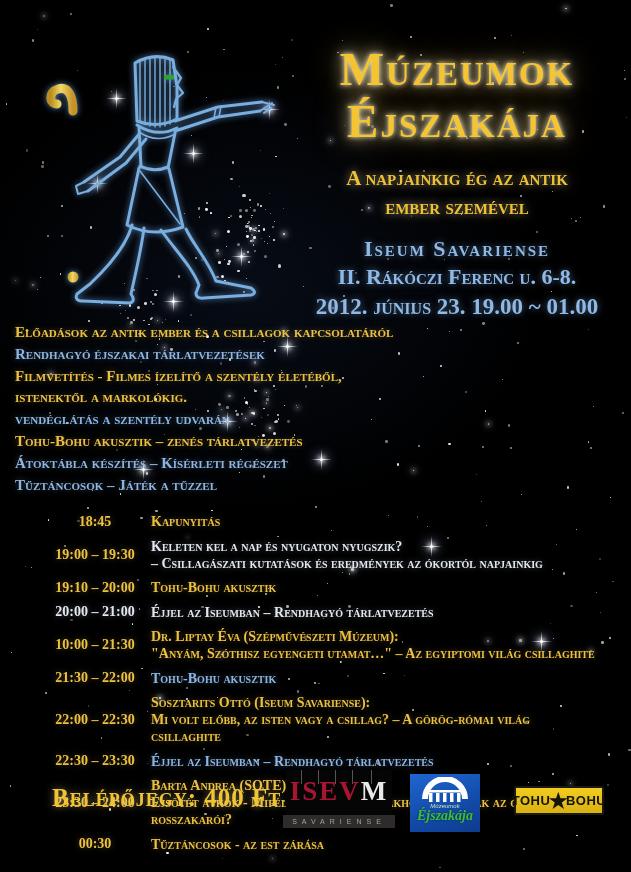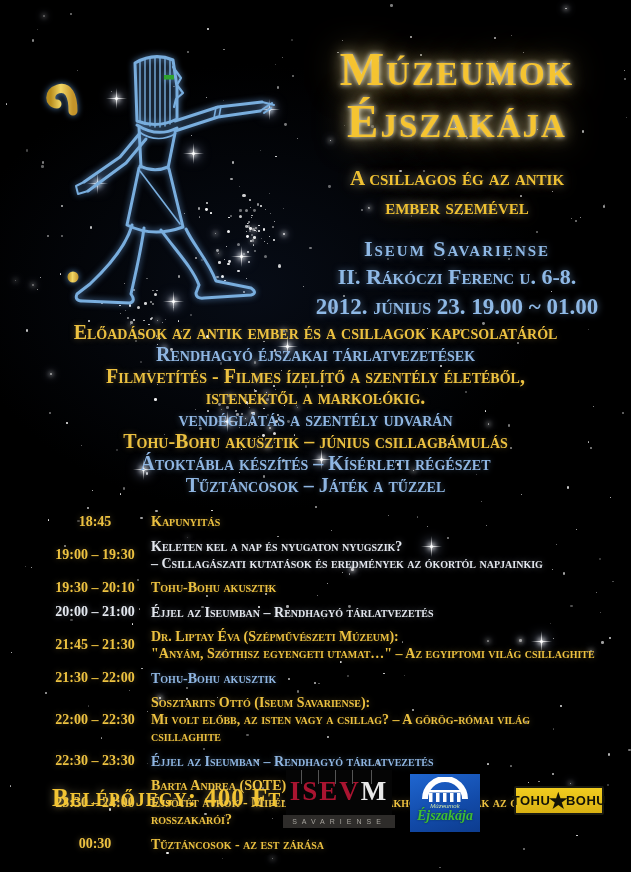--- a/index.html
+++ b/index.html
@@ -27,22 +27,22 @@
     color:#f5c431;
     text-shadow:0 0 5px rgba(255,252,230,.95),0 0 16px rgba(255,238,170,.8),0 0 34px rgba(255,220,120,.5);}
   .subtitle{margin-top:17px;font-weight:bold;font-variant:small-caps;font-size:21px;line-height:1.38;color:#efc132;
     text-shadow:0 0 8px rgba(255,244,200,.5),0 0 18px rgba(255,235,170,.3);}
   .venue{margin-top:13px;font-weight:bold;font-variant:small-caps;color:#8fb9e6;line-height:1.28;
     text-shadow:0 0 7px rgba(140,185,240,.55);}
   .venue .vname{font-size:22px;letter-spacing:2px;}
   .venue .vaddr{font-size:22px;}
   .venue .vdate{font-size:23px;}
 
-  .highlights{position:absolute;left:15px;top:322px;width:601px;text-align:center;
-    font-weight:bold;font-variant:small-caps;font-size:20px;line-height:21.8px;}
+  .highlights{position:absolute;left:15px;top:322px;width:601px;text-align:left;
+    font-weight:bold;font-variant:small-caps;font-size:15px;line-height:21.8px;}
   .hl-line{white-space:nowrap;}
 
   .schedule{position:absolute;left:45px;top:513px;width:556px;
     font-weight:bold;font-variant:small-caps;font-size:14px;}
   .srow{display:flex;align-items:center;margin-bottom:7.5px;}
   .stime{flex:none;width:100px;text-align:center;}
   .slines{flex:1;margin-left:6px;line-height:17px;}
 
   .c-gold{color:#ecc140;text-shadow:0 0 6px rgba(240,200,110,.35);}
   .c-blue{color:#8fb6e2;text-shadow:0 0 6px rgba(140,185,235,.4);}
@@ -605,69 +605,69 @@
         </g>
 
         <rect x="124" y="30" width="10" height="4.5" fill="#2fa32f"></rect>
       </svg>
     </div>
 
     <div class="right-col">
       <div class="title">Múzeumok</div>
       <div class="title">Éjszakája</div>
       <div class="subtitle">
-        <div>A csillagos ég az antik</div>
+        <div>A napjainkig ég az antik</div>
         <div>ember szemével</div>
       </div>
       <div class="venue">
         <div class="vname">Iseum Savariense</div>
         <div class="vaddr">II. Rákóczi Ferenc u. 6-8.</div>
         <div class="vdate">2012. június 23.  19.00 ~ 01.00</div>
       </div>
     </div>
 
     <div class="highlights">
         <div class="hl-line c-gold">Előadások az antik ember és a csillagok kapcsolatáról</div>
         <div class="hl-line c-blue">Rendhagyó éjszakai tárlatvezetések</div>
         <div class="hl-line c-gold">Filmvetítés - Filmes ízelítő a szentély életéből,</div>
         <div class="hl-line c-gold">istenektől a markolókig.</div>
         <div class="hl-line c-blue">vendéglátás a szentély udvarán</div>
-        <div class="hl-line c-gold">Tohu-Bohu akusztik – június csillagbámulás</div>
+        <div class="hl-line c-gold">Tohu-Bohu akusztik – zenés tárlatvezetés</div>
         <div class="hl-line c-blue">Átoktábla készítés – Kísérleti régészet</div>
         <div class="hl-line c-blue">Tűztáncosok – Játék a tűzzel</div>
       </div>
 
     <div class="schedule">
         <div class="srow">
           <div class="stime c-gold">18:45</div>
           <div class="slines">
             <div class="c-gold">Kapunyitás</div>
           </div>
         </div>
         <div class="srow">
           <div class="stime c-gold">19:00 – 19:30</div>
           <div class="slines">
             <div class="c-silver">Keleten kel a nap és nyugaton nyugszik?</div>
             <div class="c-silver">– Csillagászati kutatások és eredmények az ókortól napjainkig</div>
           </div>
         </div>
         <div class="srow">
-          <div class="stime c-gold">19:30 – 20:10</div>
+          <div class="stime c-gold">19:10 – 20:00</div>
           <div class="slines">
             <div class="c-gold">Tohu-Bohu akusztik</div>
           </div>
         </div>
         <div class="srow">
           <div class="stime c-silver">20:00 – 21:00</div>
           <div class="slines">
             <div class="c-silver">Éjjel az Iseumban – Rendhagyó tárlatvezetés</div>
           </div>
         </div>
         <div class="srow">
-          <div class="stime c-gold">21:45 – 21:30</div>
+          <div class="stime c-gold">10:00 – 21:30</div>
           <div class="slines">
             <div class="c-gold">Dr. Liptay Éva (Szépművészeti Múzeum):</div>
             <div class="c-gold">"Anyám, Szóthisz egyengeti utamat…" – Az egyiptomi világ csillaghite</div>
           </div>
         </div>
         <div class="srow">
           <div class="stime c-gold">21:30 – 22:00</div>
           <div class="slines">
             <div class="c-blue">Tohu-Bohu akusztik</div>
           </div>

